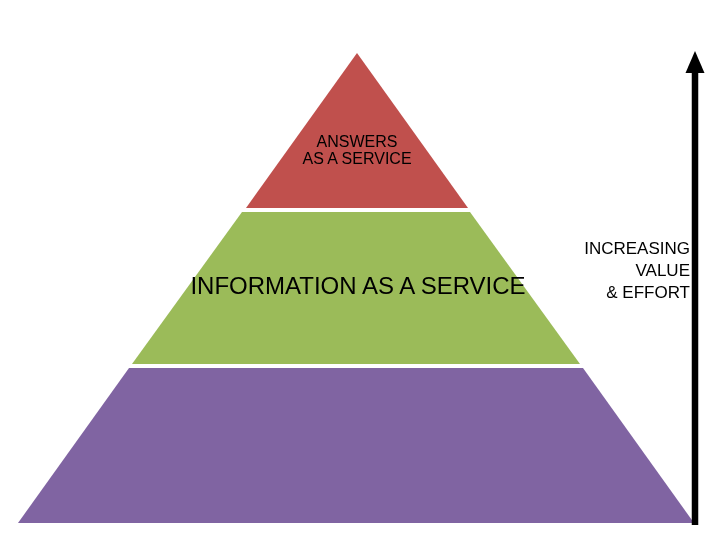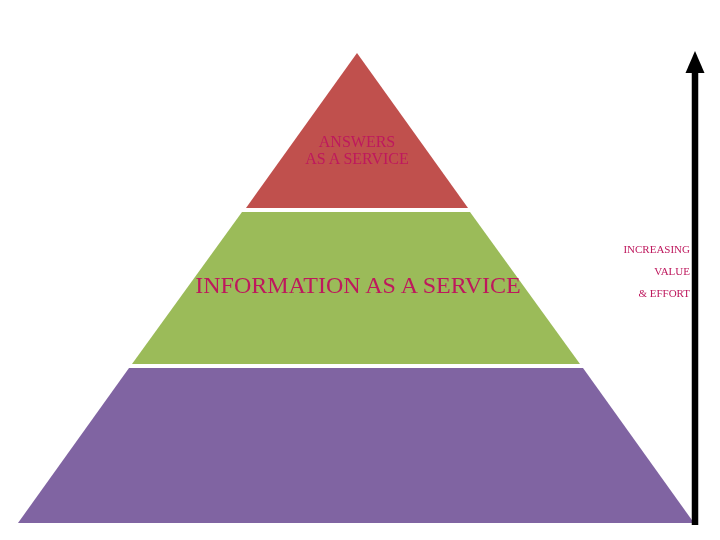--- a/index.html
+++ b/index.html
@@ -18,23 +18,23 @@
   .art {
     position: absolute;
     left: 0;
     top: 0;
     width: 720px;
     height: 540px;
     display: block;
   }
   .label {
     position: absolute;
-    color: #be185d;
+    color: #000000;
     white-space: pre-line;
-    font-family: Liberation Serif, serif;
+    font-family: Liberation Sans, sans-serif;
   }
   .label-answers {
     left: 257px;
     top: 133px;
     width: 200px;
     text-align: center;
     font-size: 16px;
     line-height: 17px;
   }
   .label-information {
@@ -51,21 +51,21 @@
     width: 400px;
     text-align: center;
     font-size: 19px;
     line-height: 21px;
   }
   .label-arrow {
     right: 30px;
     top: 238px;
     width: 160px;
     text-align: right;
-    font-size: 11px;
+    font-size: 17px;
     line-height: 22px;
   }
 </style>
 </head>
 <body>
 
 <div class="slide">
 
   <svg class="art" viewBox="0 0 720 540" xmlns="http://www.w3.org/2000/svg">
 

